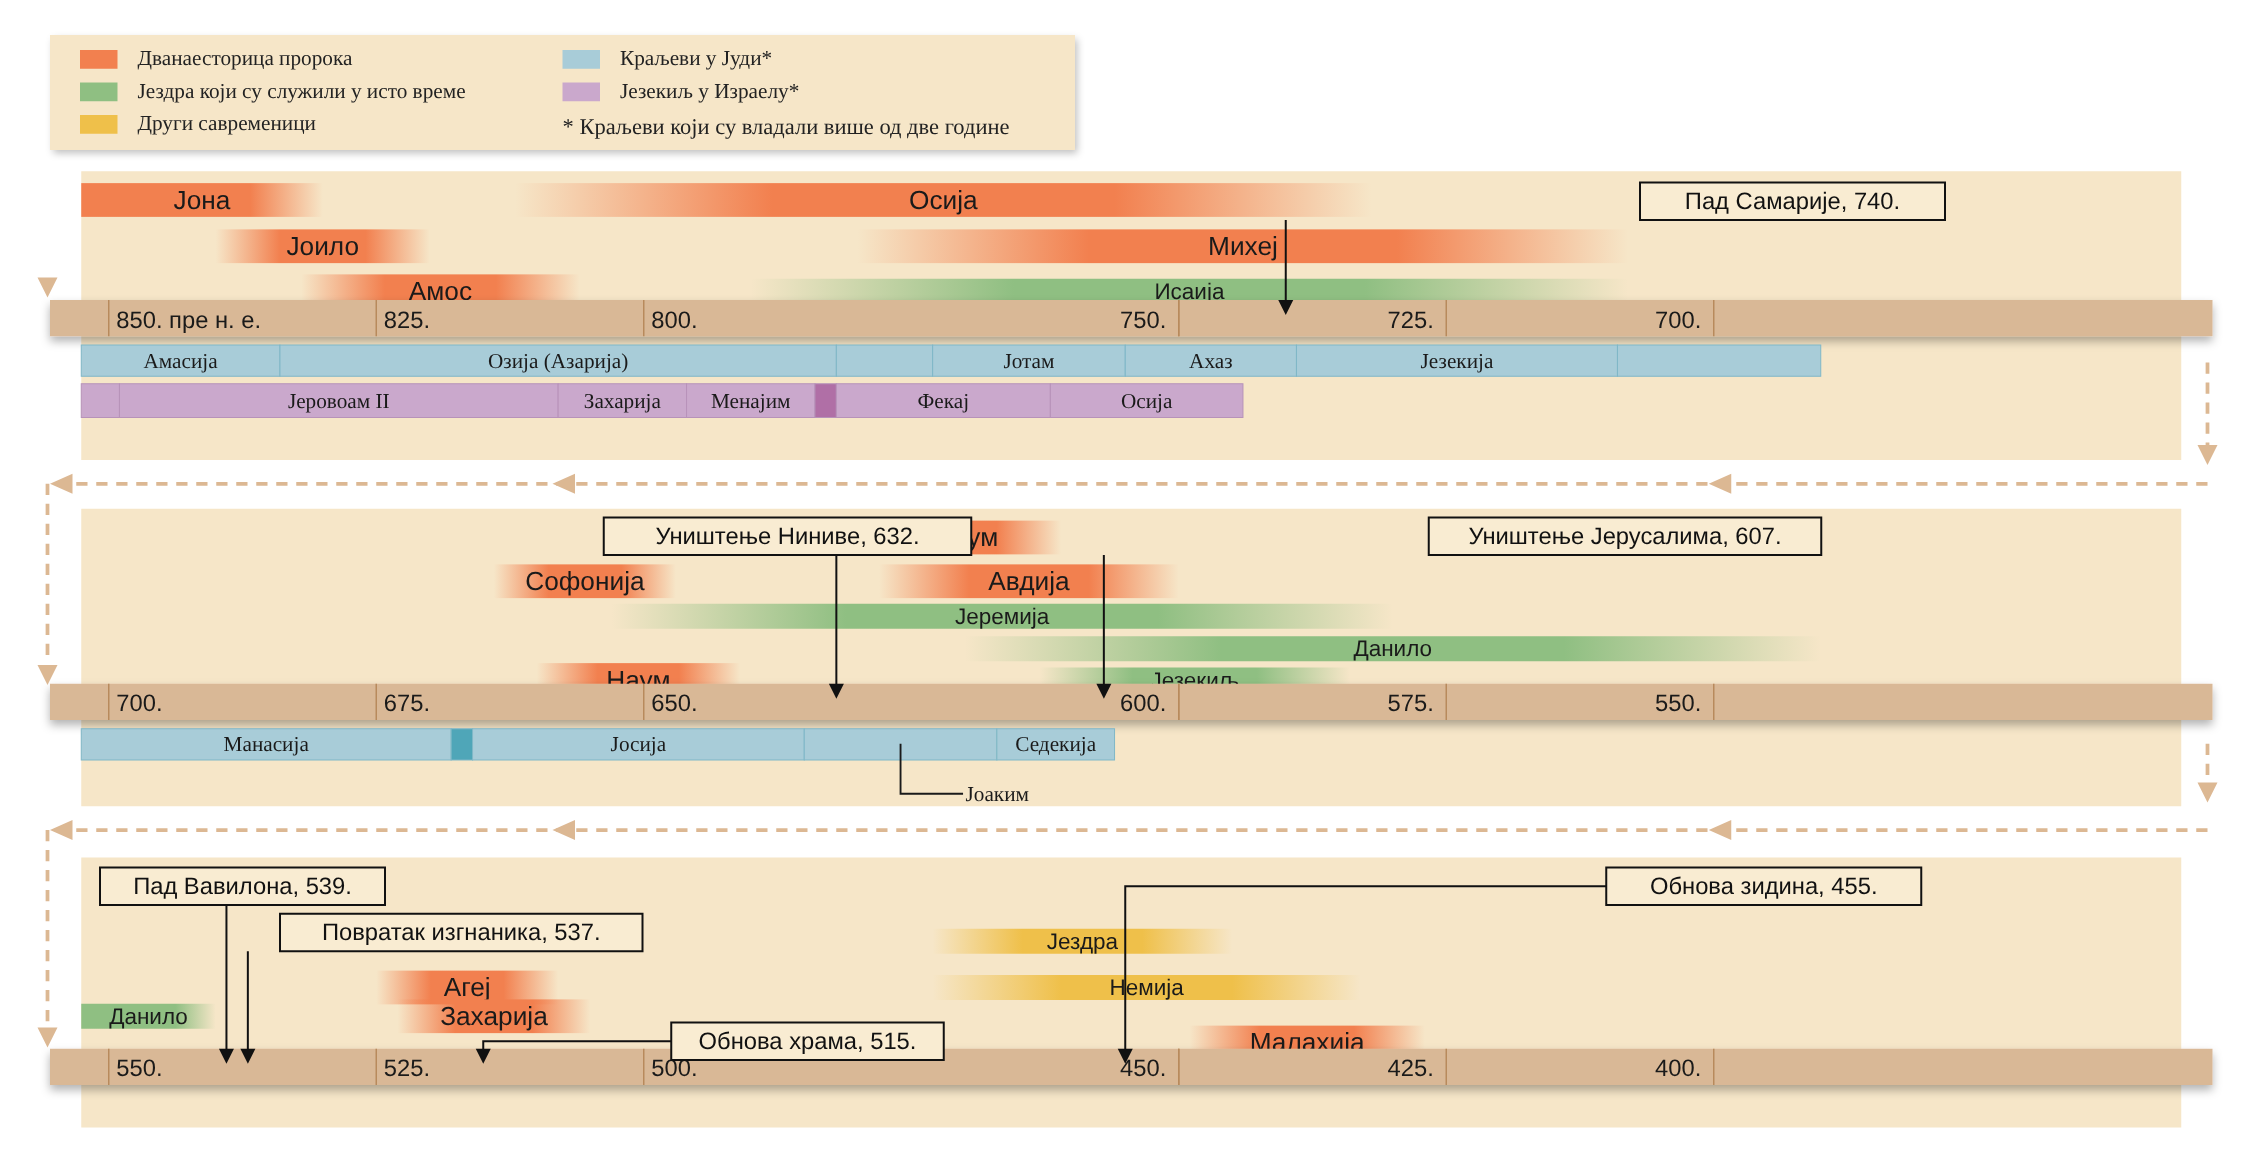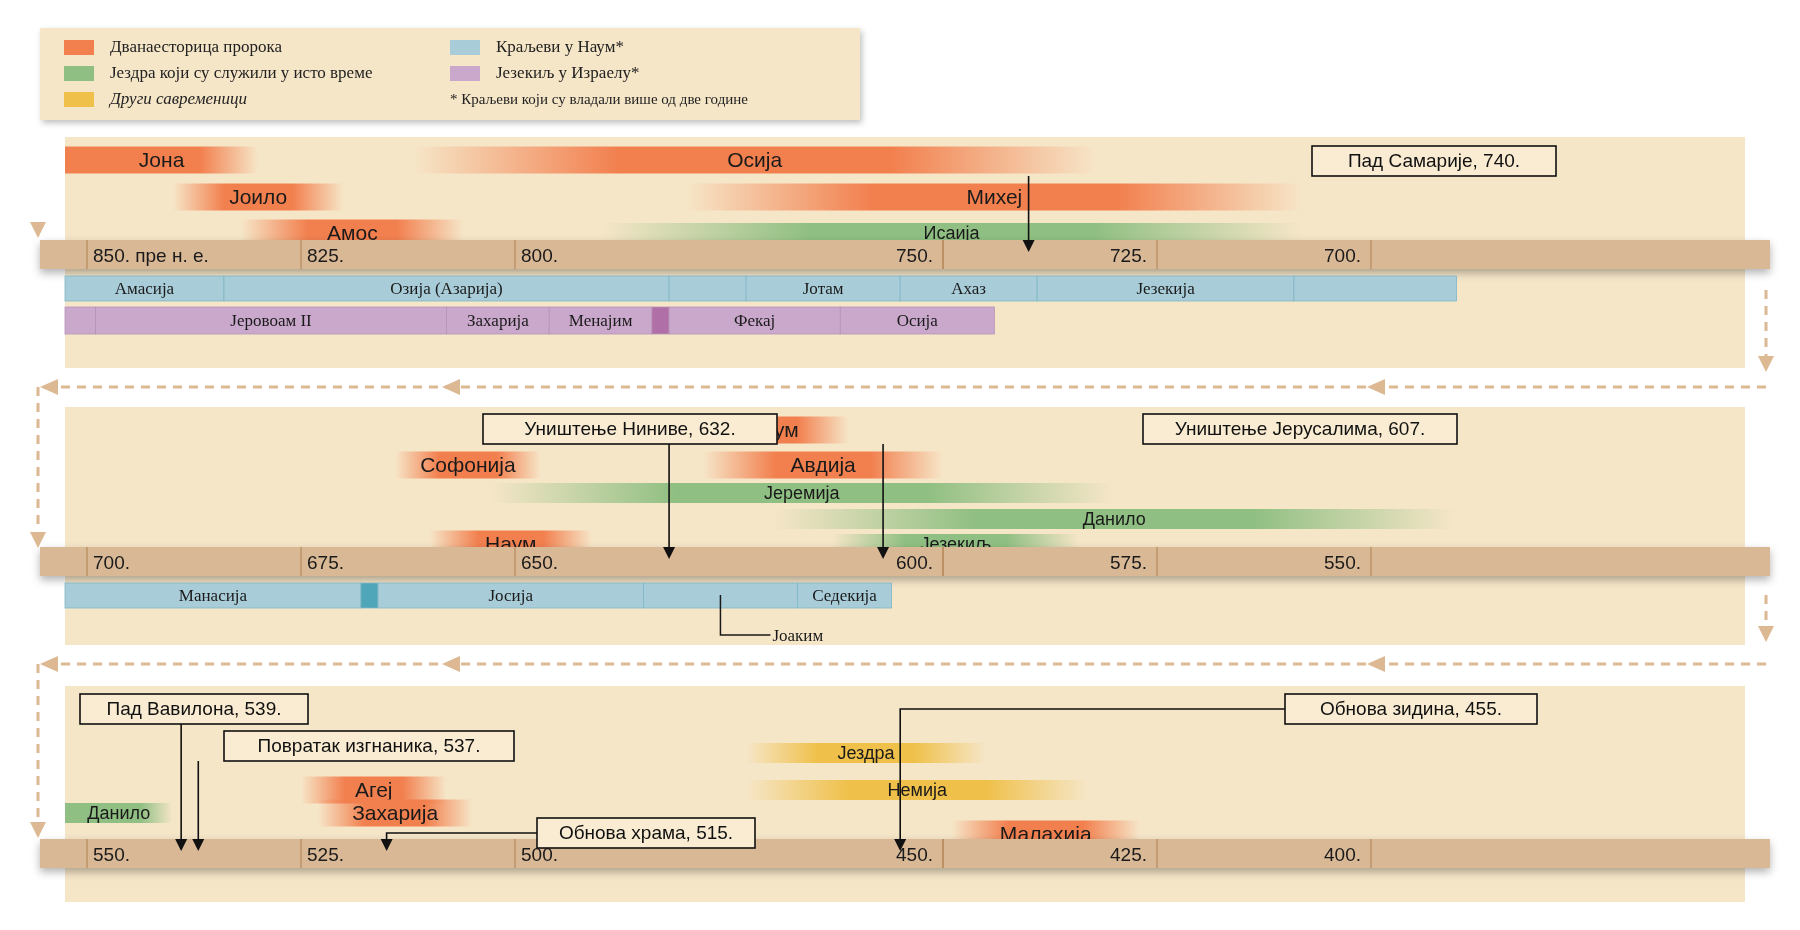--- a/index.html
+++ b/index.html
@@ -1,37 +1,37 @@
 <!DOCTYPE html>
 <html><head>
 <meta charset="utf-8">
 <style>
   html, body { margin: 0; padding: 0; background: #ffffff; }
   body { width: 1800px; height: 930px; position: relative; overflow: hidden; font-family: "Liberation Sans", sans-serif; }
   #stage { position: absolute; left: 0; top: 0; width: 1800px; height: 930px; }
   .legend { position: absolute; left: 40px; top: 28px; width: 820px; height: 92px; background: #f6e6c8; box-shadow: 2px 3px 6px rgba(0,0,0,0.25); }
   .legend-item { position: absolute; font-family: "Liberation Serif", serif; font-size: 17px; color: #222; white-space: nowrap; }
   .legend-swatch { position: absolute; width: 30px; height: 15px; }
-  .legend-note { position: absolute; font-family: "Liberation Serif", serif; font-size: 15px; color: #222; white-space: nowrap; }
+  .legend-note { position: absolute; font-family: "Liberation Serif", serif; font-size: 18px; color: #222; white-space: nowrap; }
   svg text { font-family: "Liberation Sans", sans-serif; }
   .serif { font-family: "Liberation Serif", serif; }
 </style>
 </head>
 <body>
 
 <div id="stage">
   <div class="legend">
     <span class="legend-swatch" style="left: 24px; top: 12px; background: rgb(242, 128, 79);"></span>
     <span class="legend-item" style="left:70px;top:9px;">Дванаесторица пророка</span>
     <span class="legend-swatch" style="left: 24px; top: 38px; background: rgb(143, 191, 130);"></span>
     <span class="legend-item" style="left:70px;top:35px;">Јездра који су служили у исто време</span>
     <span class="legend-swatch" style="left: 24px; top: 64px; background: rgb(239, 192, 74);"></span>
-    <span class="legend-item" style="left:70px;top:61px;font-style:italic;">Други савременици</span>
+    <span class="legend-item" style="left:70px;top:61px;">Други савременици</span>
     <span class="legend-swatch" style="left: 410px; top: 12px; background: rgb(168, 204, 216);"></span>
-    <span class="legend-item" style="left:456px;top:9px;">Краљеви у Наум*</span>
+    <span class="legend-item" style="left:456px;top:9px;">Краљеви у Јуди*</span>
     <span class="legend-swatch" style="left: 410px; top: 38px; background: rgb(202, 168, 204);"></span>
     <span class="legend-item" style="left:456px;top:35px;">Језекиљ у Израелу*</span>
     <span class="legend-note" style="left:410px;top:63px;">* Краљеви који су владали више од две године</span>
   </div>
 
   <svg id="chart" width="1800" height="930" viewBox="0 0 1800 930" style="position:absolute;left:0;top:0;">
     <defs>
       <filter id="shadow" x="-5%" y="-50%" width="110%" height="220%">
         <feDropShadow dx="0" dy="4" stdDeviation="4" flood-color="#000" flood-opacity="0.3"></feDropShadow>
       </filter>

